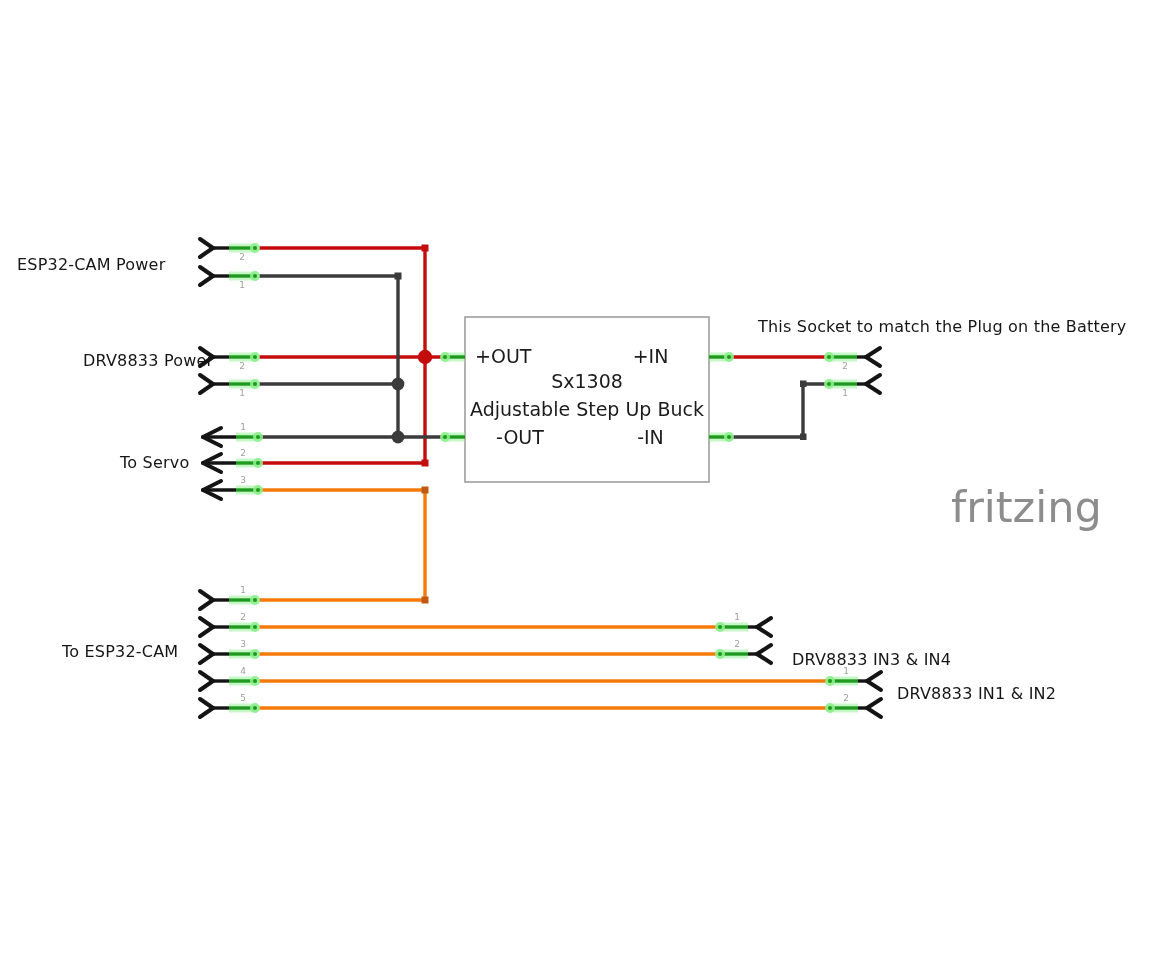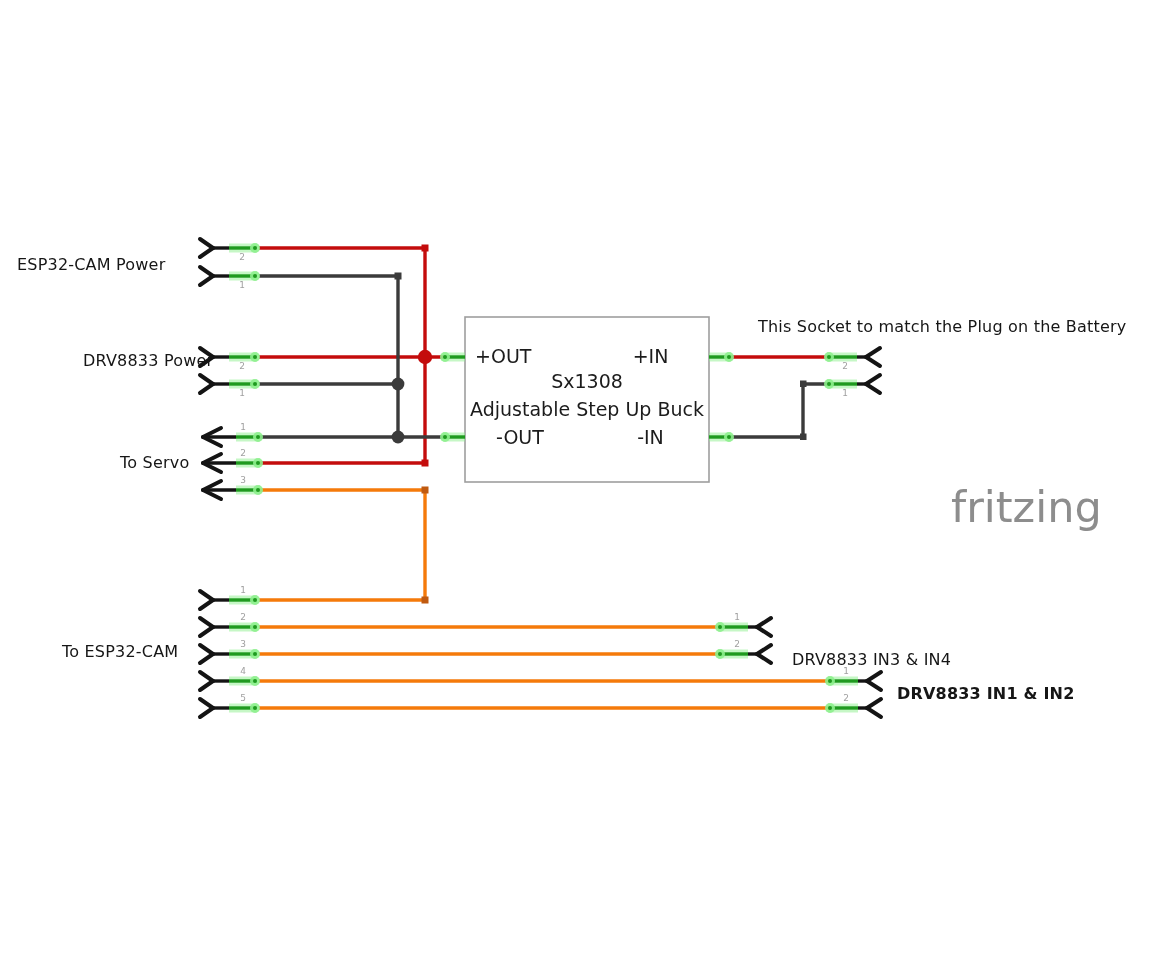--- a/index.html
+++ b/index.html
@@ -231,21 +231,21 @@
         <circle cx="729" cy="437" r="2" fill="#1f9a1f"></circle>
       </g>
   </svg>
 
   <div class="lbl" style="left:17px;top:255px;">ESP32-CAM Power</div>
   <div class="lbl" style="left:59px;top:351px;margin-left:24px;">DRV8833 Power</div>
   <div class="lbl" style="left:120px;top:453px;">To Servo</div>
   <div class="lbl" style="left:62px;top:642px;">To ESP32-CAM</div>
   <div class="lbl" style="left:758px;top:317px;">This Socket to match the Plug on the Battery</div>
   <div class="lbl" style="left:792px;top:630px;margin-top:20px;">DRV8833 IN3 &amp; IN4</div>
-  <div class="lbl" style="left:897px;top:684px;font-weight:bold;">DRV8833 IN1 &amp; IN2</div>
+  <div class="lbl" style="left:897px;top:684px;">DRV8833 IN1 &amp; IN2</div>
 
   <div class="boxtxt" style="left:475px;top:345px;">+OUT</div>
   <div class="boxtxt" style="left:475px;top:426px;margin-left:21px;">-OUT</div>
   <div class="boxtxt" style="left:600px;top:345px;width:101px;text-align:center;">+IN</div>
   <div class="boxtxt" style="left:600px;top:426px;width:101px;text-align:center;">-IN</div>
   <div class="boxtxt center244" style="top:370px;">Sx1308</div>
   <div class="boxtxt center244" style="top:398px;">Adjustable Step Up Buck</div>
 
   <div class="logo">fritzing</div>
 

